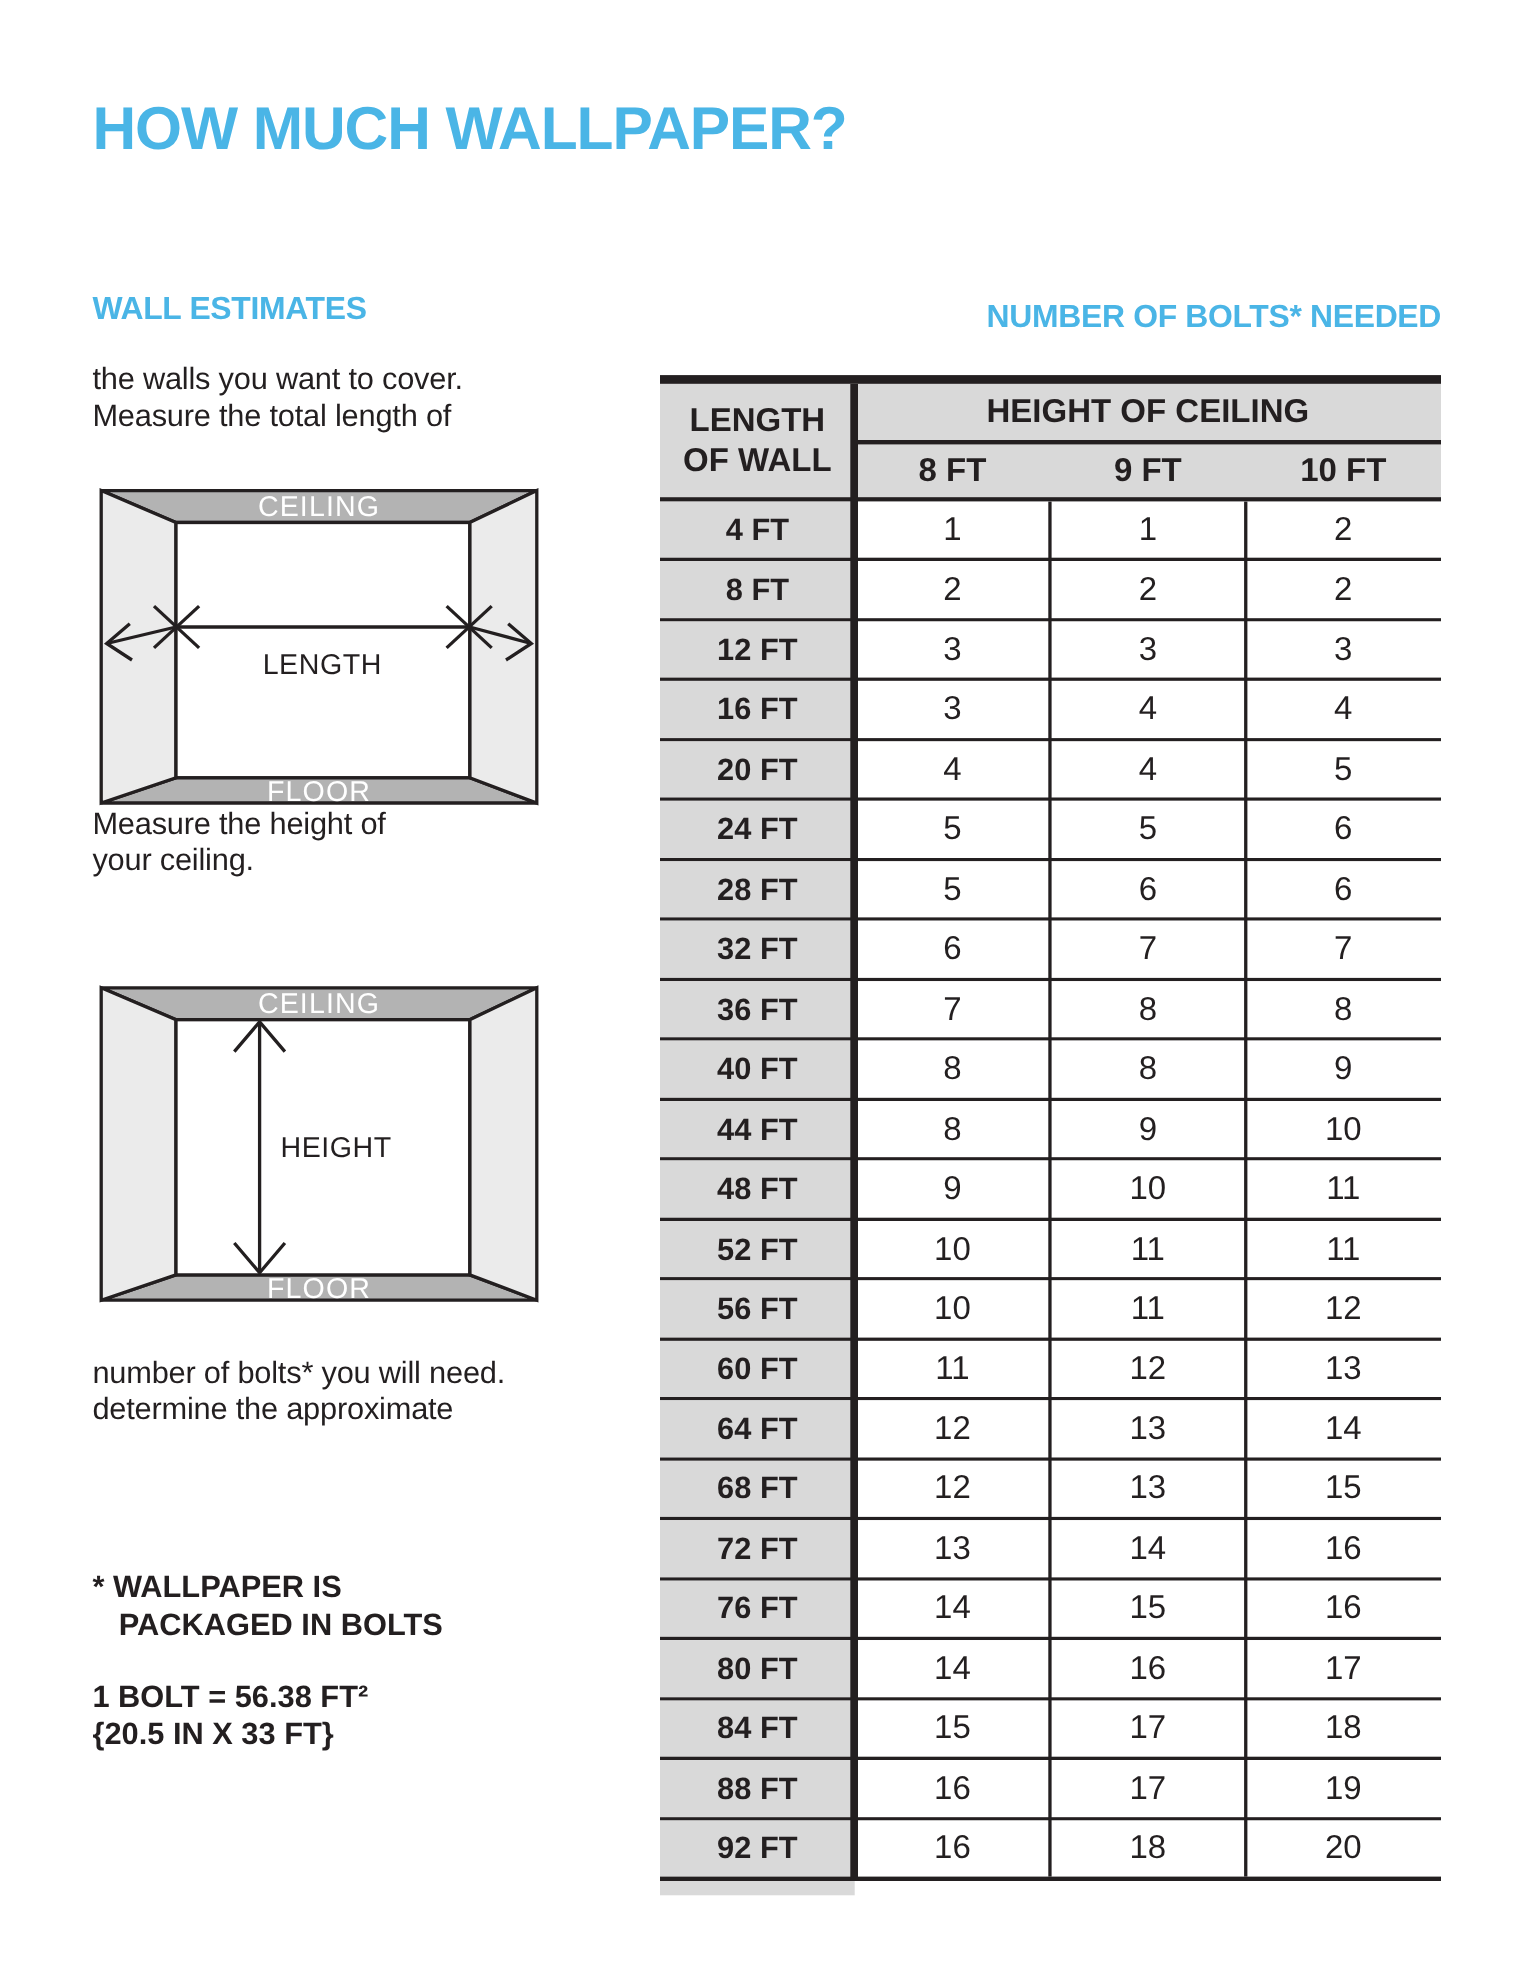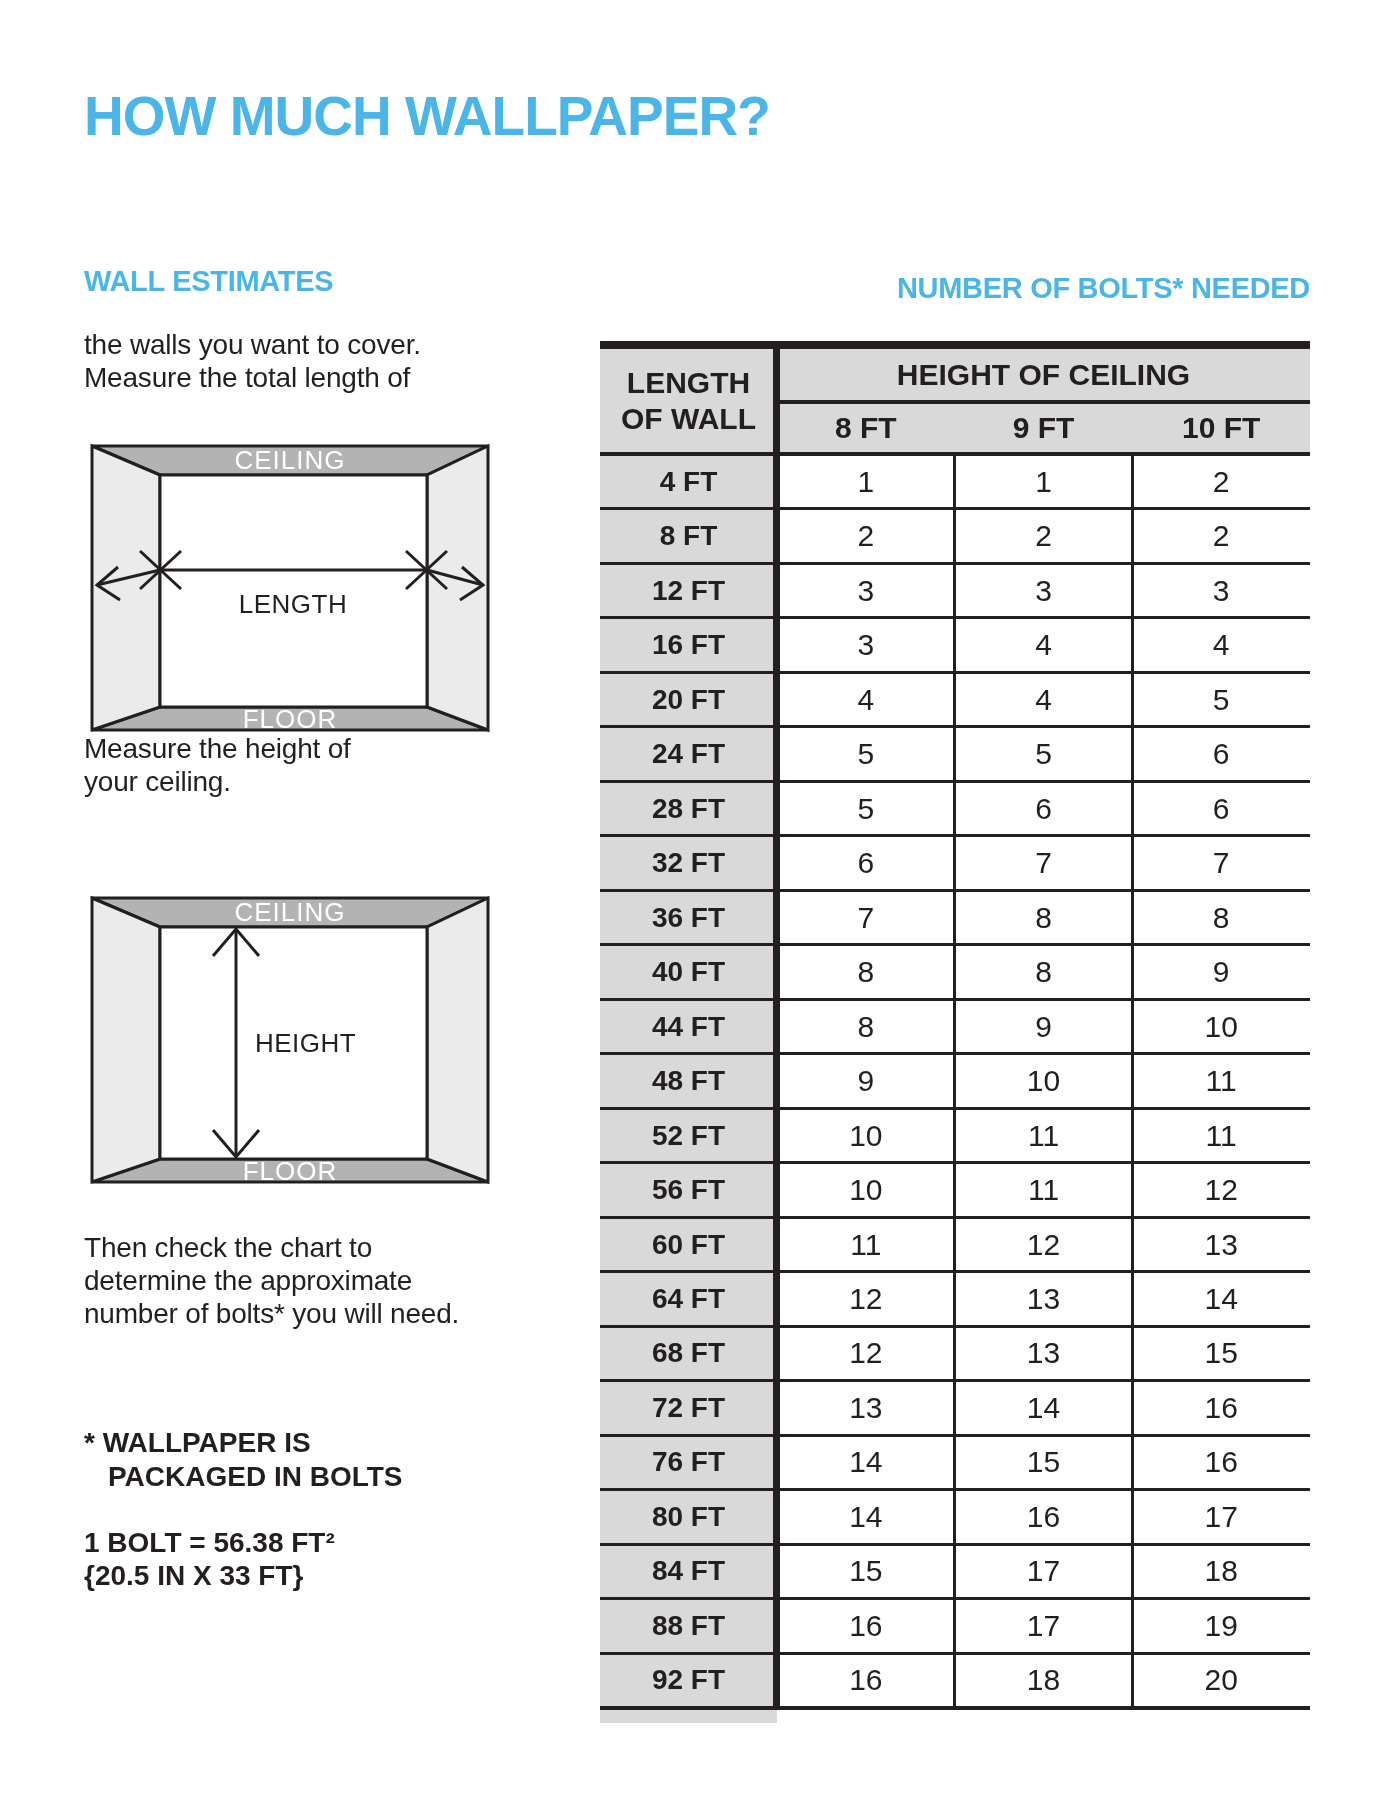--- a/index.html
+++ b/index.html
@@ -119,23 +119,22 @@
       <line x1="151" y1="38" x2="151" y2="266"></line>
       <polyline points="128,65 151,38 174,65"></polyline>
       <polyline points="128,239 151,266 174,239"></polyline>
     </g>
     <text class="roomlabel" x="205" y="30" text-anchor="middle">CEILING</text>
     <text class="roomlabel" x="205" y="289" text-anchor="middle">FLOOR</text>
     <text class="measurelabel" x="170" y="161">HEIGHT</text>
   </svg>
 
   <div class="abs para para3">
-    <div>Then check the chart to</div>
+    <div>number of bolts* you will need.</div>
     <div>determine the approximate</div>
-    <div>number of bolts* you will need.</div>
   </div>
 
   <div class="abs footnote">
     <div>* WALLPAPER IS</div>
     <div class="indent">PACKAGED IN BOLTS</div>
   </div>
 
   <div class="abs boltinfo">
     <div>1 BOLT = 56.38 FT²</div>
     <div>{20.5 IN X 33 FT}</div>

